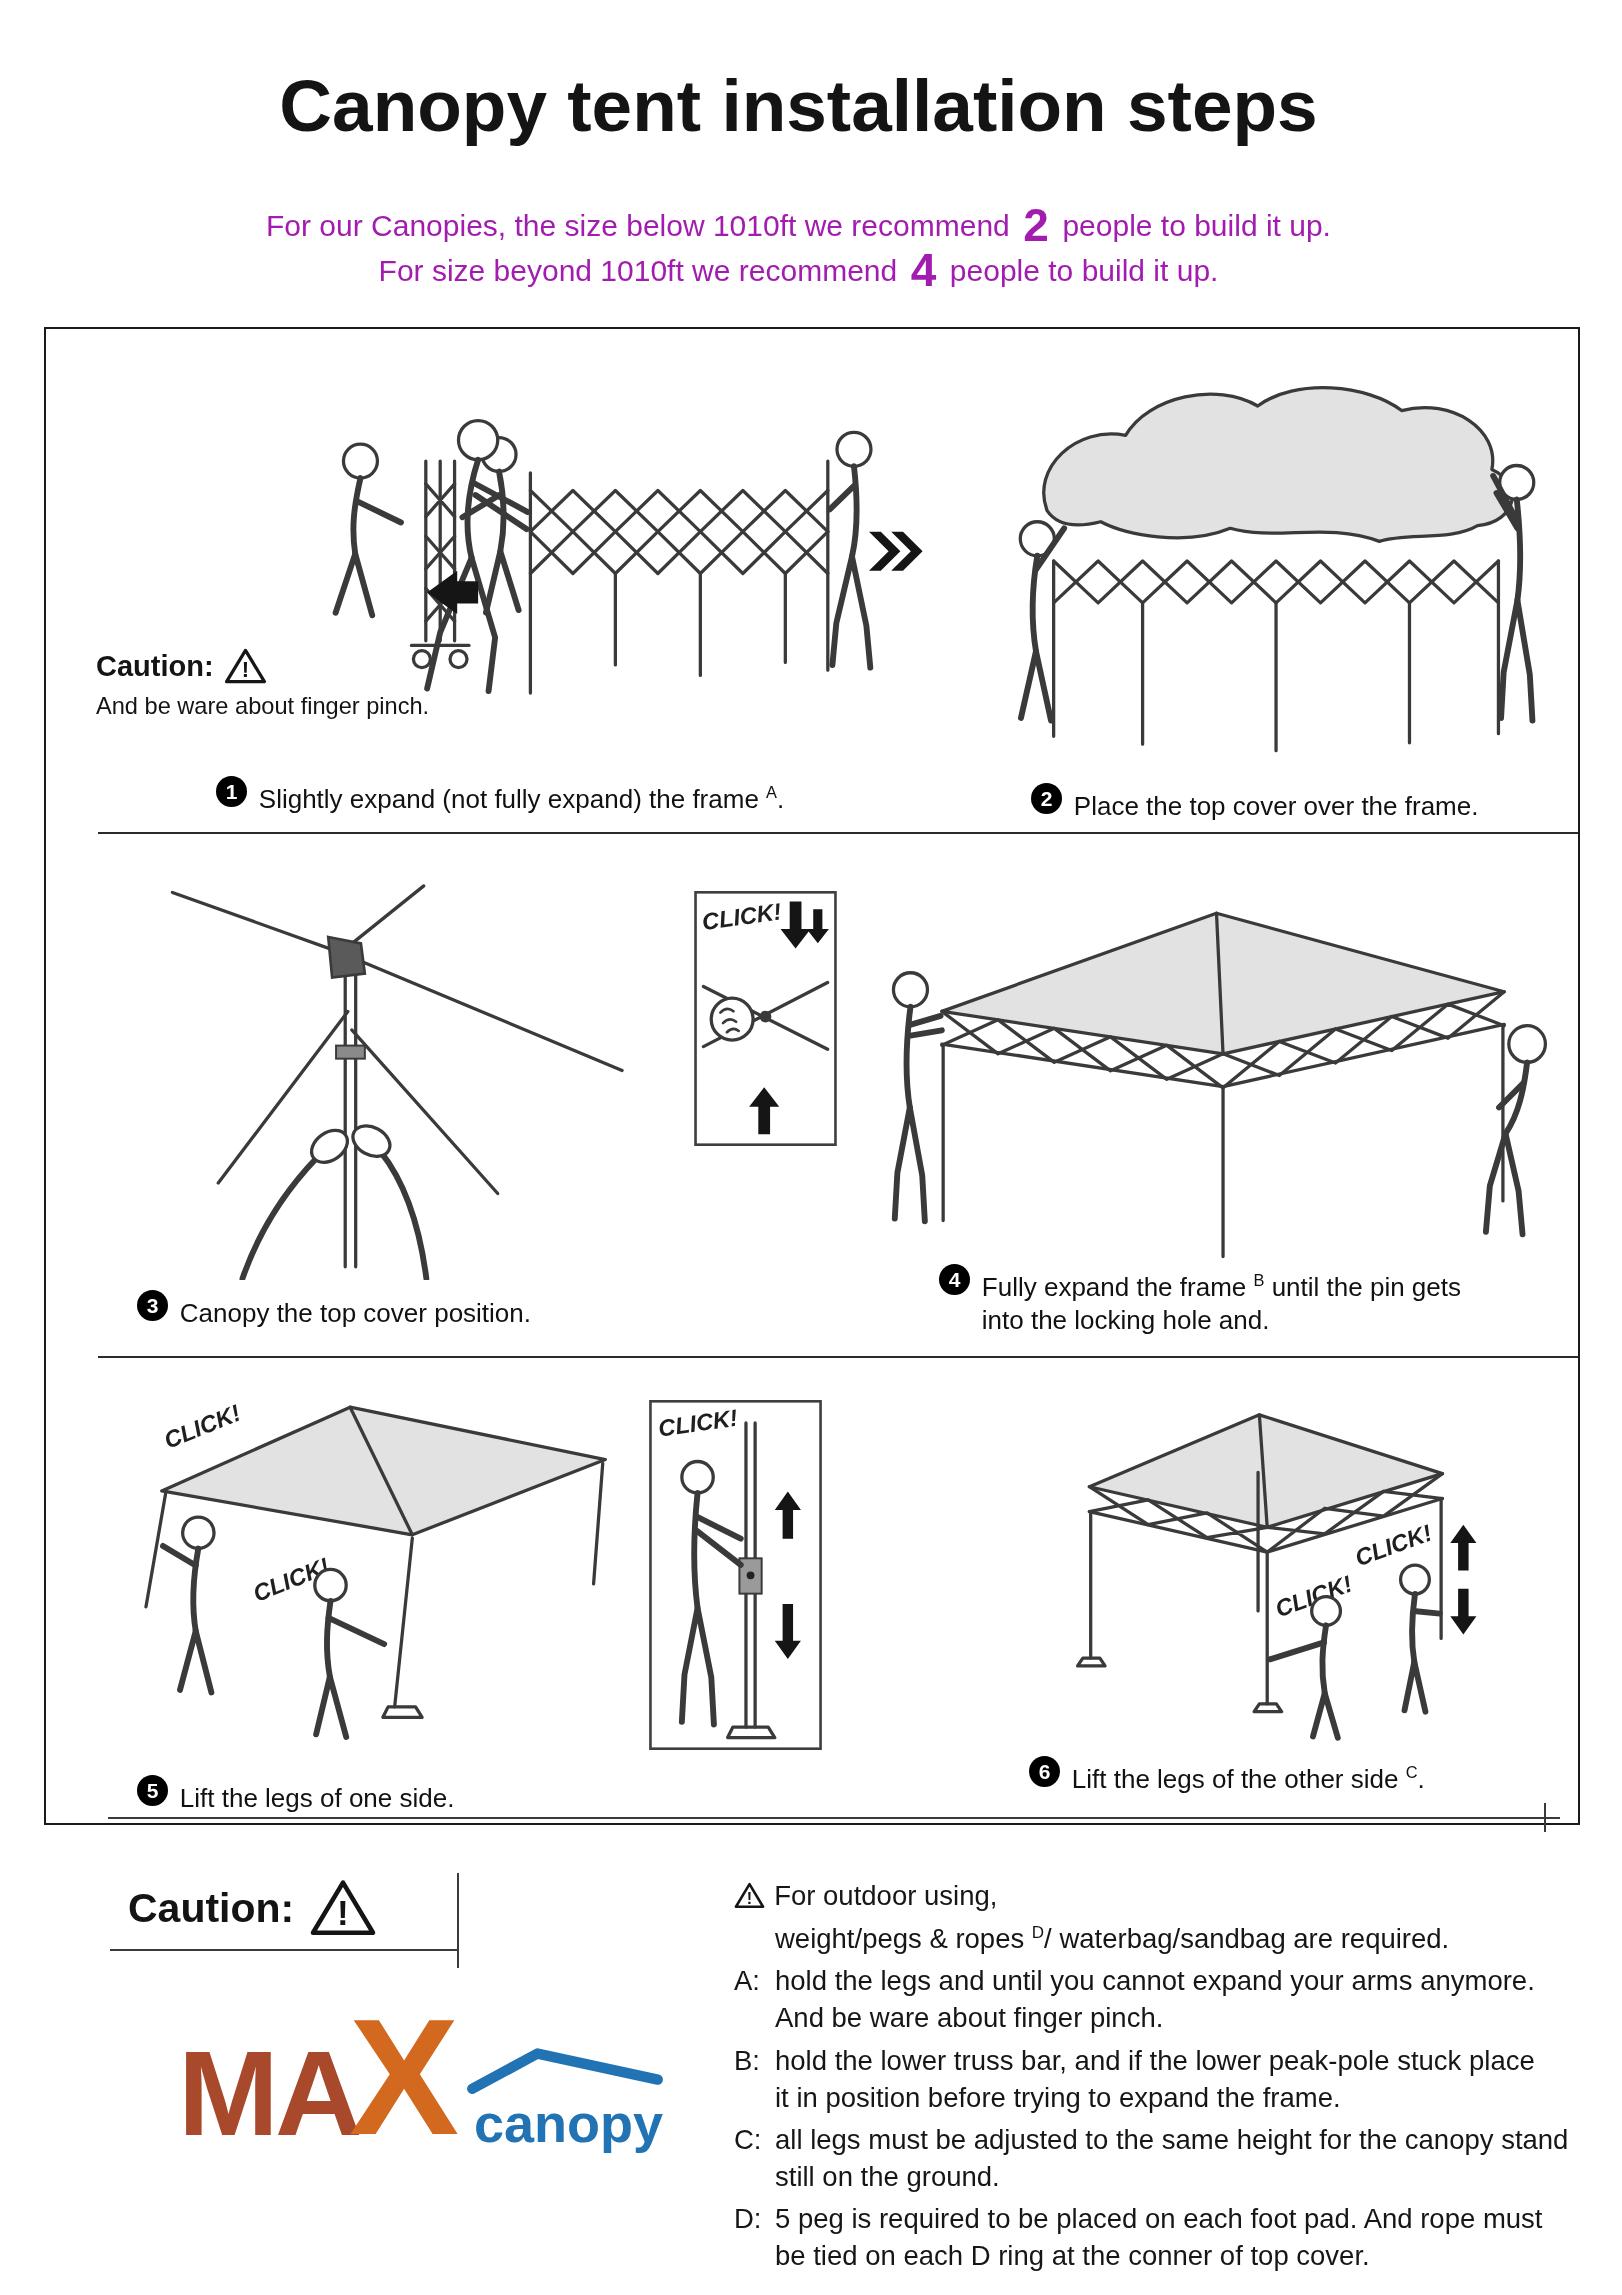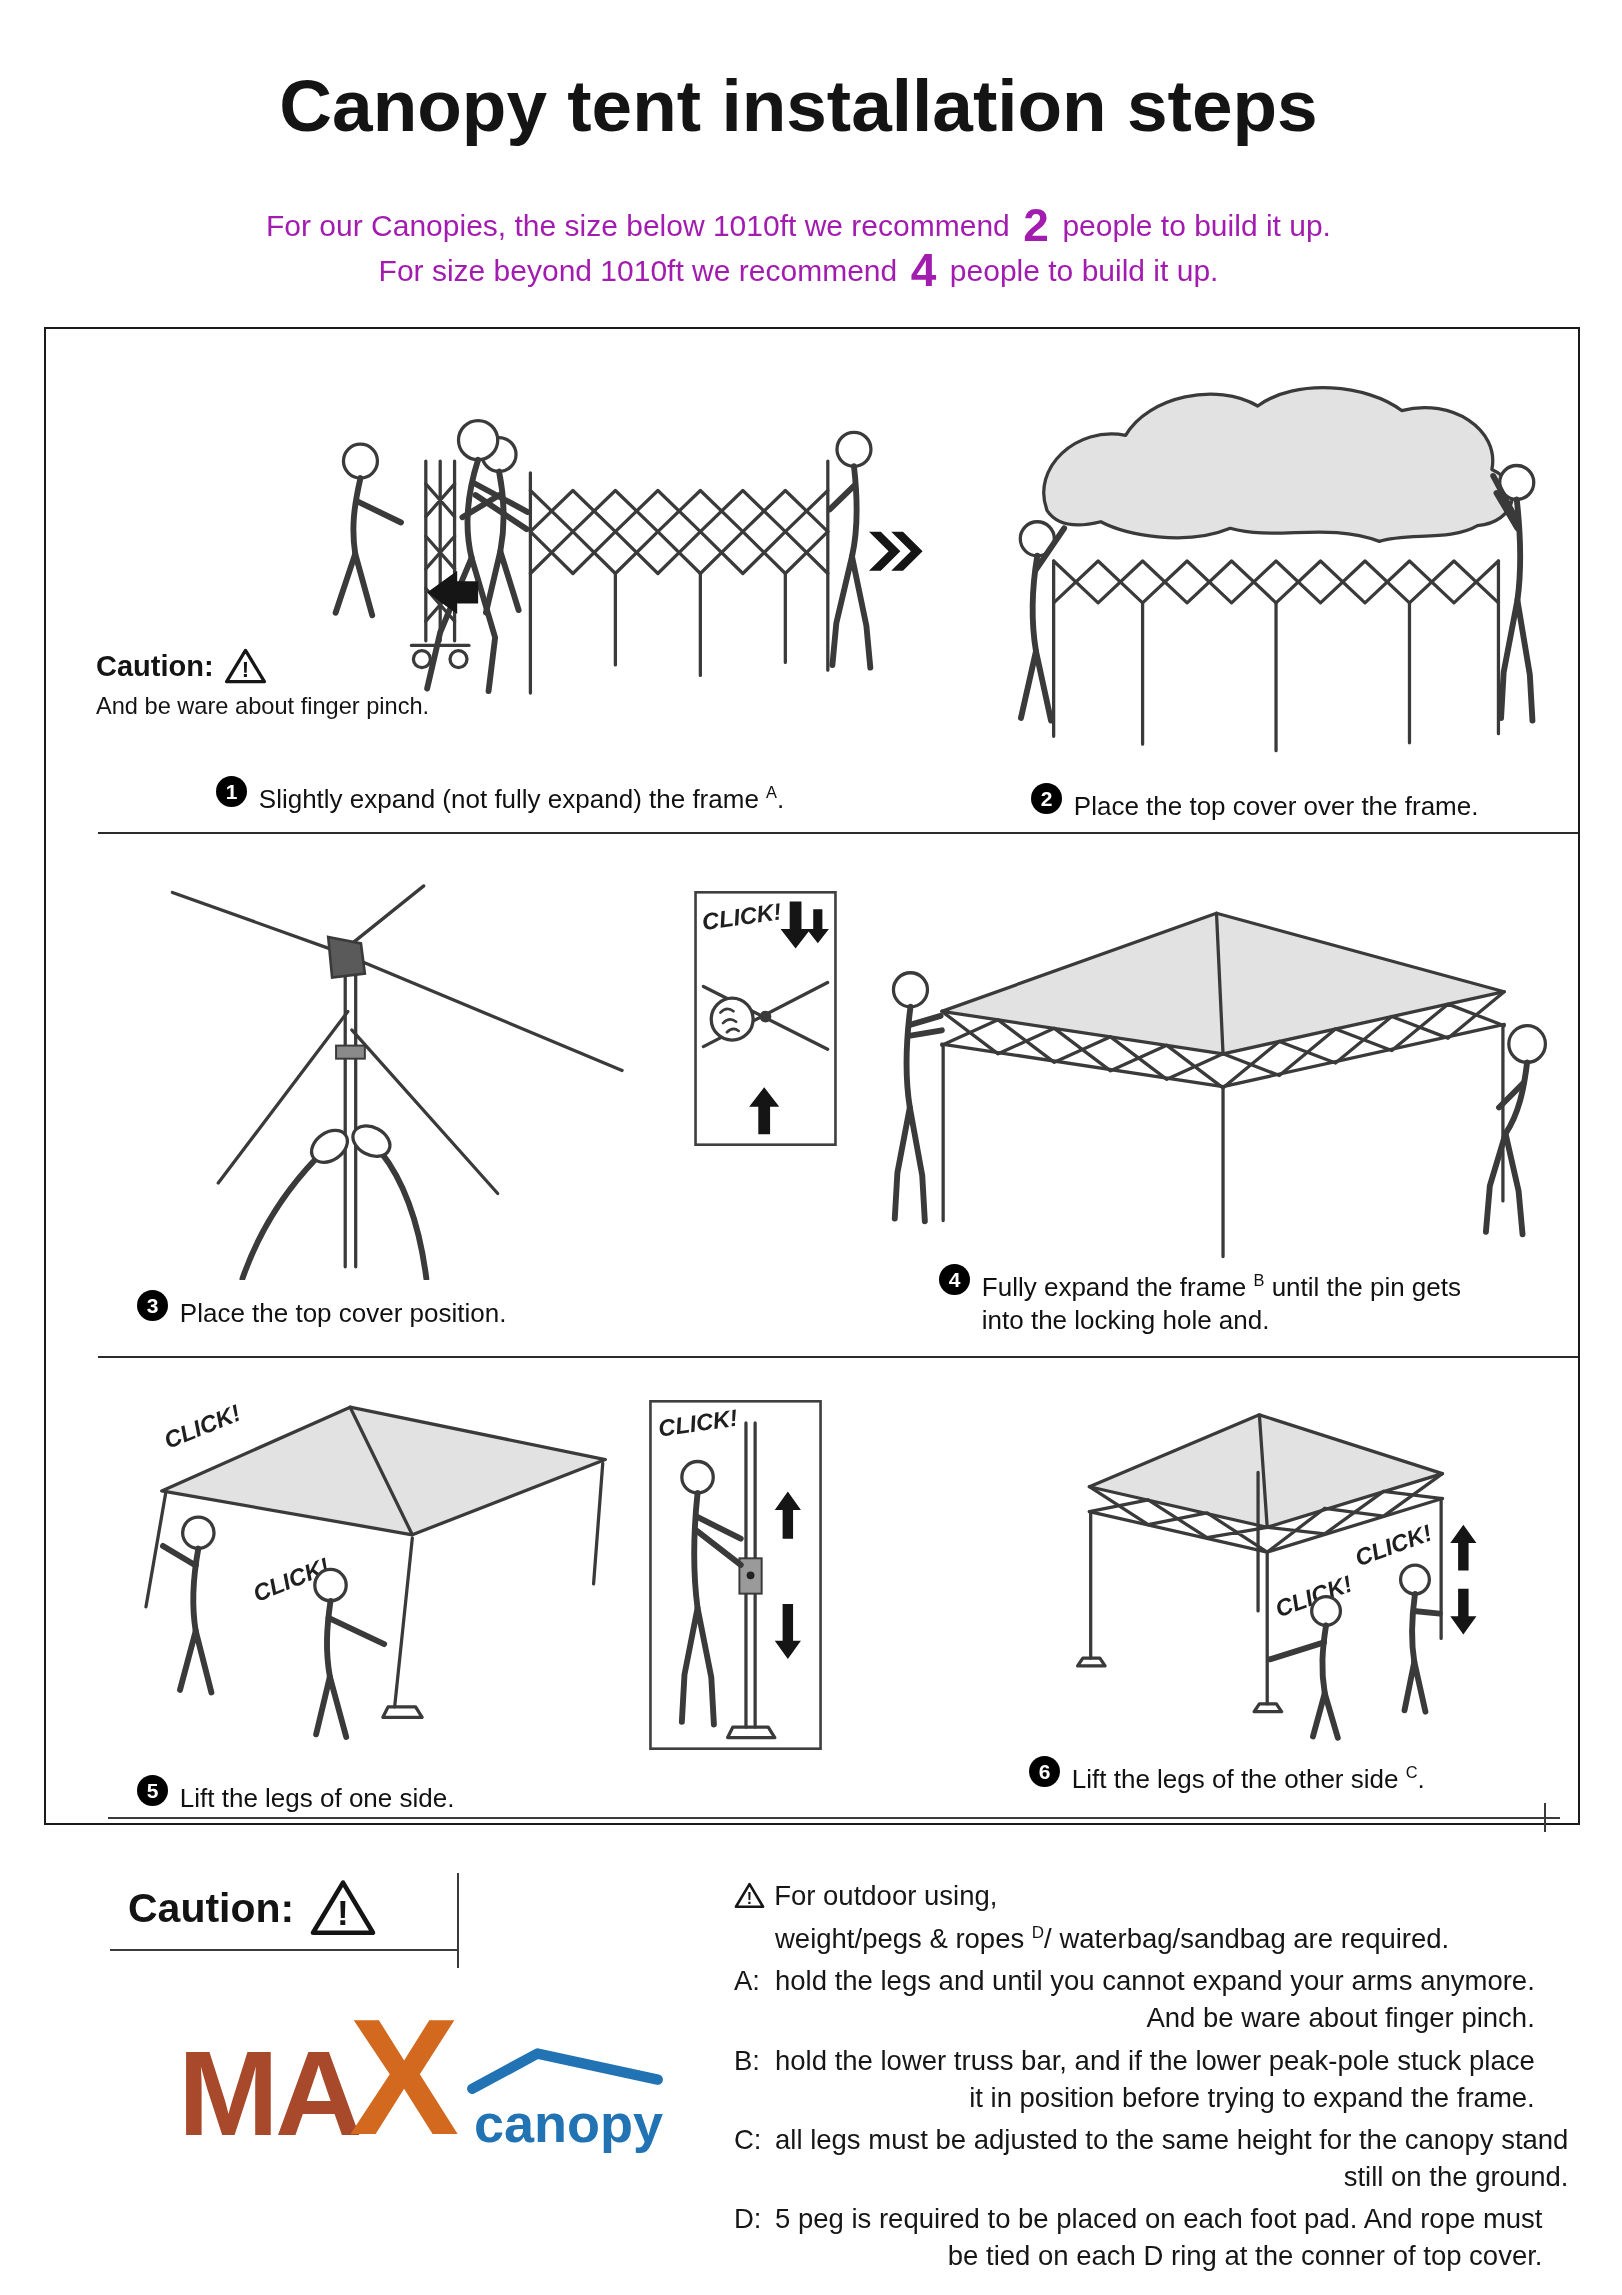--- a/index.html
+++ b/index.html
@@ -49,21 +49,21 @@
   .caution-bottom { position:absolute; left:128px; top:1878px; display:flex;
                     align-items:center; gap:14.4px; font-size:41px; font-weight:700; }
 
   .notes { position:absolute; left:734px; top:1877px; width:864px;
            font-size:27.5px; line-height:37px; color:#161616; }
   .warn-row { display:flex; align-items:center; gap:9.2px; white-space:nowrap; }
   .warn-line2 { margin-left:41px; white-space:nowrap; }
   .notes sup { font-size:17px; }
   .note-item { display:flex; margin-top:5.2px; }
   .note-key { flex:0 0 auto; width:41px; }
-  .note-body { white-space:nowrap;text-align:right; }
+  .note-body { white-space:nowrap; }
 
   .logo { position:absolute; left:162px; top:1989px; width:510px; height:183px;margin-left:16px; }
   .logo-ma { position:absolute; left:0; bottom:18.3px; font-size:121px; font-weight:700;
              line-height:1; letter-spacing:-3.9px; color:#a8492c; }
   .logo-x { position:absolute; left:171px; bottom:11.8px; font-size:165px; font-weight:700;
             line-height:1; color:#d2691e; }
   .logo-canopy { position:absolute; left:296px; bottom:22px; font-size:54px; font-weight:700;
                  line-height:1; color:#2173b3; }
   .logo-roof { position:absolute; left:289px; top:58px; }
 </style>
@@ -235,21 +235,21 @@
     <g>
       <circle class="head" cx="985" cy="235" r="28"></circle>
       <path class="sk fig" d="M985,263 C980,305 972,342 952,372"></path>
       <path class="sk fig" d="M980,294 L942,332"></path>
       <path class="sk fig" d="M952,372 L928,452 L922,522 M952,372 L972,460 L978,526"></path>
     </g>
   </svg>
 
   <div class="step-caption" style="left:137px; top:1290px;">
     <span class="badge">3</span>
-    <span class="cap-text"><span>Place the top cover position.</span><sup></sup><span></span></span>
+    <span class="cap-text"><span>Canopy the top cover position.</span><sup></sup><span></span></span>
   </div>
   <div class="step-caption" style="left:939px; top:1264px;">
     <span class="badge">4</span>
     <span class="cap-text"><span>Fully expand the frame </span><sup>B</sup><span> until the pin gets</span><span class="cap-line2">into the locking hole and.</span></span>
   </div>
 
   <div class="divider" style="left:98px; top:1356px; width:1480px;"></div>
 
   <svg class="illus" style="left:134px; top:1381px;" width="501" height="373" viewBox="0 0 765 570">
     <polygon class="canopy" points="330,40 720,120 425,235 42,168"></polygon>

